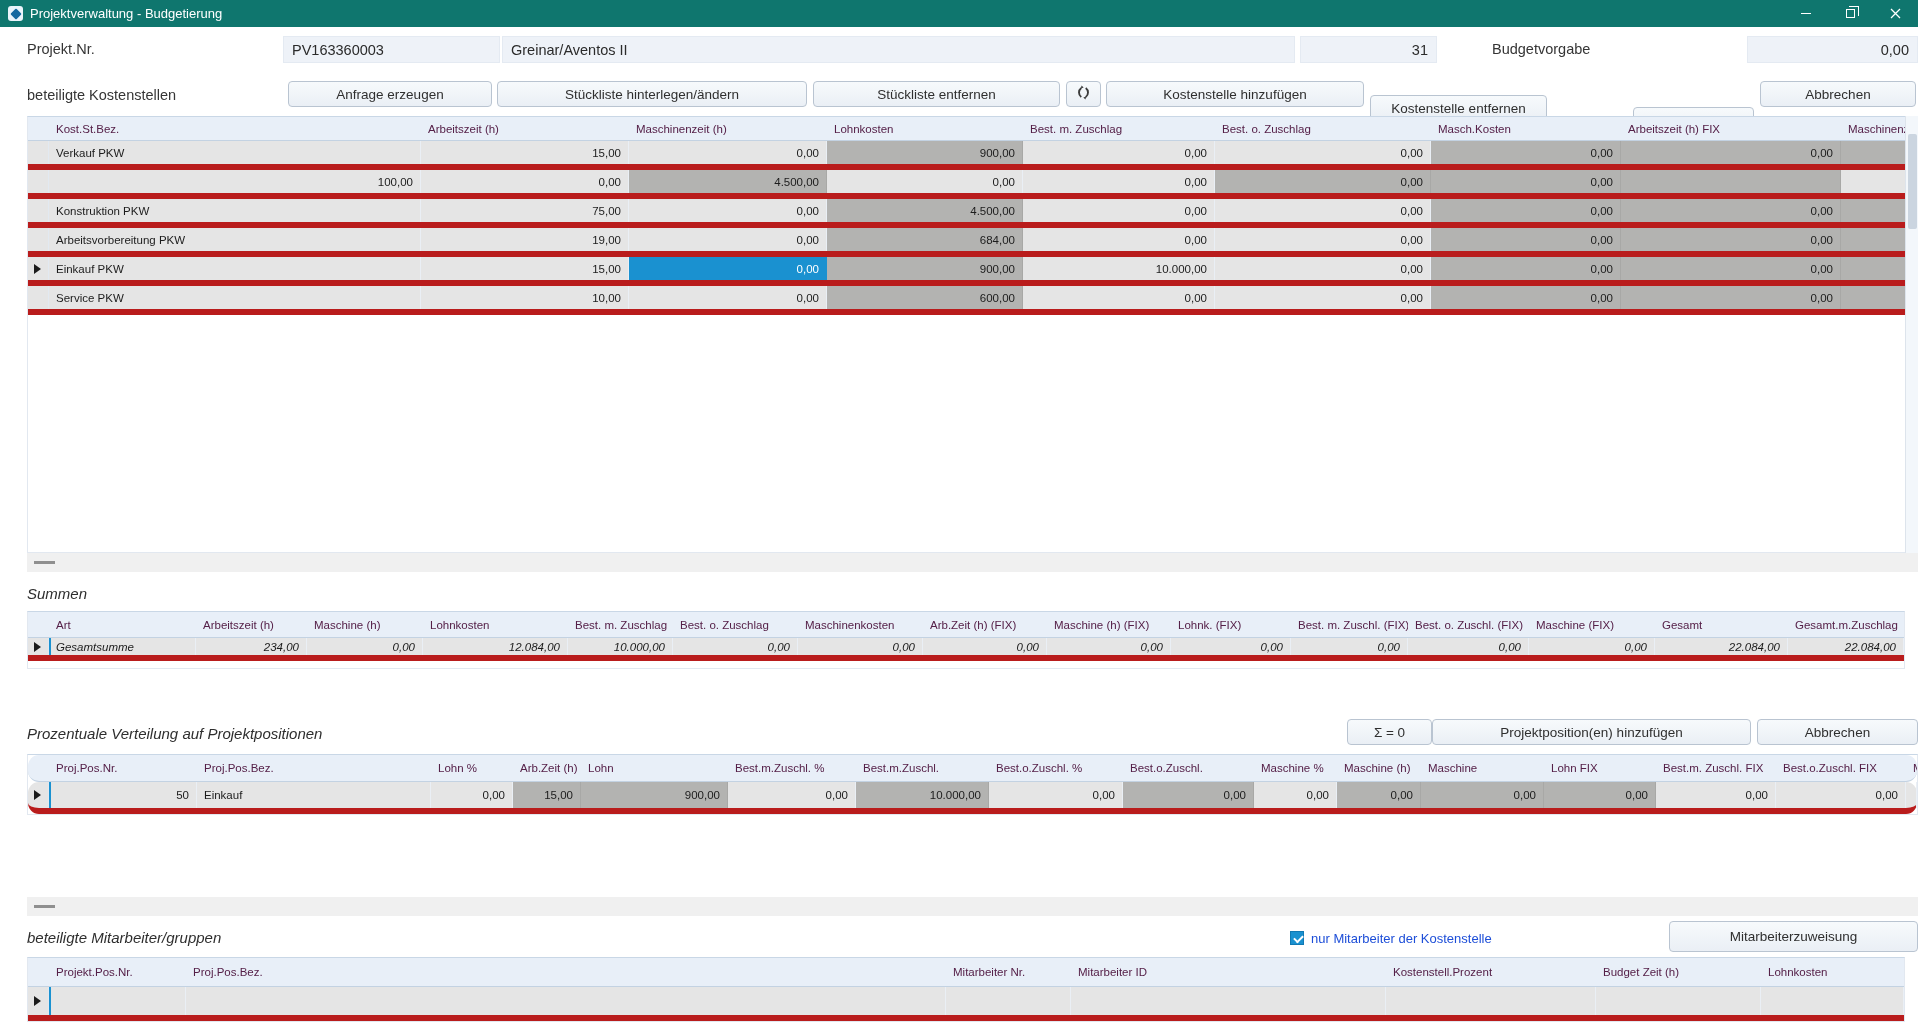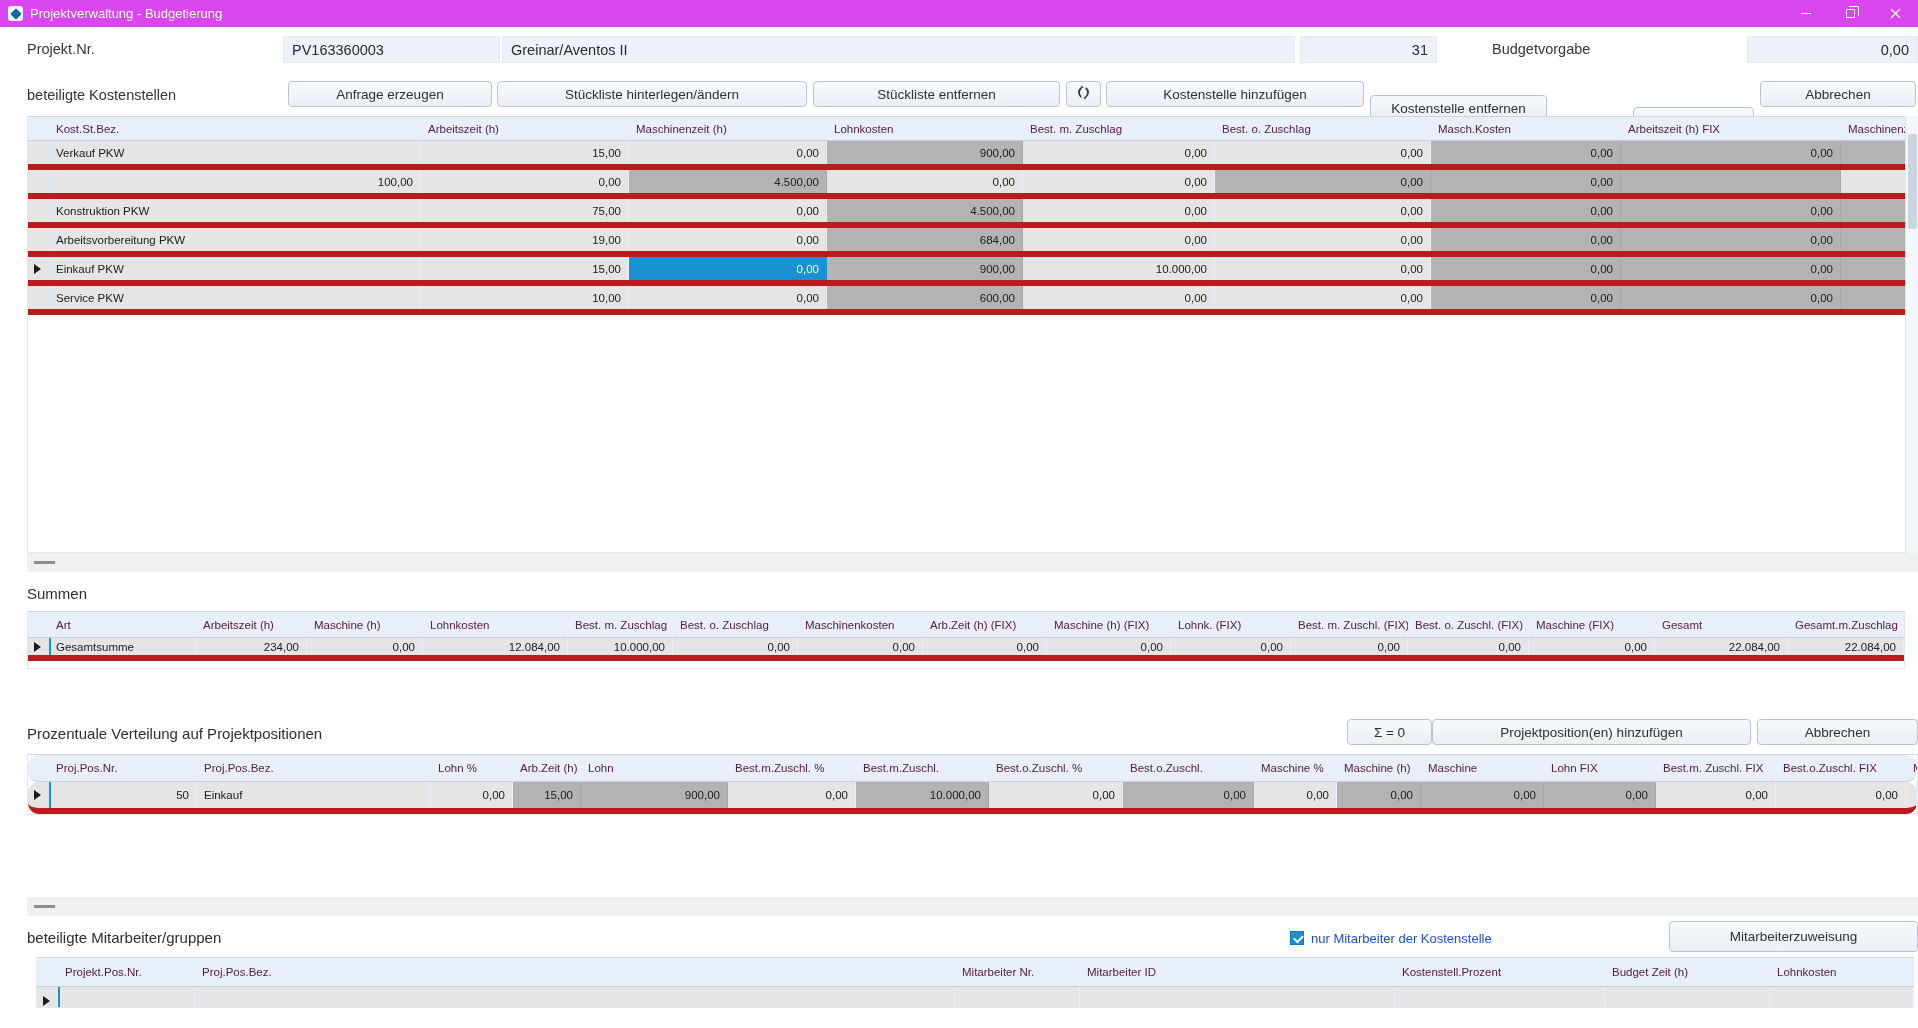--- a/index.html
+++ b/index.html
@@ -2,21 +2,21 @@
 <html><head>
 <meta charset="utf-8">
 <style>
   * { margin:0; padding:0; box-sizing:border-box; }
   html,body { width:1918px; height:1028px; }
   body { position:relative; background:#fff; overflow:hidden;
          font-family:"Liberation Sans","DejaVu Sans",sans-serif; color:#2d2d2d; }
 
   
   .titlebar { position:absolute; left:0; top:0; width:1918px; height:27px;
-              background:#d946ef; display:flex; align-items:center; }
+              background:#0f766e; display:flex; align-items:center; }
   .app-icon { width:15px; height:15px; margin:0 7px 0 8px; background:#eaf4fb;
               border-radius:3px; position:relative; }
   .app-icon::after { content:""; position:absolute; left:3.5px; top:3.5px; width:8px; height:8px;
               background:#1468a0; transform:rotate(45deg); border-radius:1px; }
   .win-title { color:#fff; font-size:13px; }
   .winbtns { position:absolute; right:0; top:0; height:27px; display:flex; }
   .winbtn { width:45px; height:27px; display:flex; align-items:center; justify-content:center; }
   .glyph-min { width:10px; height:1px; background:#fff; display:block; }
   .glyph-restore { width:9px; height:9px; border:1px solid #fff; position:relative; display:block; }
   .glyph-restore::before { content:""; position:absolute; left:2px; top:-4px; width:9px; height:9px;
@@ -53,33 +53,33 @@
   .marker.cur::after { content:""; position:absolute; left:6px; top:50%; margin-top:-5px;
         border-top:5px solid transparent; border-bottom:5px solid transparent;
         border-left:7px solid #1b1b1b; }
 
   .g1cols { grid-template-columns:21px 372px 208px 198px 196px 192px 216px 190px 220px minmax(0,1fr); }
   .g2cols { grid-template-columns:21px 147px 111px 116px 145px 105px 125px 125px 124px 124px 120px 117px 121px 126px 133px minmax(0,1fr); }
   .g3cols { grid-template-columns:21px 148px 234px 82px 68px 147px 128px 133px 134px 131px 83px 84px 123px 112px 120px 130px minmax(0,1fr);border-radius:11px; }
   .g4cols { grid-template-columns:21px 137px 760px 125px 315px 210px 165px minmax(0,1fr); }
 
   .g1 .gh { height:24px; }  .g1 .gr { height:29px; }
-  .g2 .gh { height:26px; }  .g2 .gr { height:23px; }
+  .g2 .gh { height:26px; }  .g2 .gr { height:23px;font-style:italic; }
   .g3 .gh { height:27px; }  .g3 .gr { height:32px; }
   .g4 .gh { height:29px; }  .g4 .gr { height:34px; }
 
   
   .vscroll { position:absolute; left:1905px; top:116px; width:13px; height:437px;
              background:#f3f7fb; border-left:1px solid #dde4ec; }
   .vscroll .thumb { position:absolute; left:2px; top:18px; width:9px; height:95px;
              background:#cbd5e0; border-radius:2px; }
   .splitter { position:absolute; left:27px; width:1891px; height:19px; background:#f0f0f0; }
   .splitter .dash { position:absolute; left:7px; top:8px; width:21px; height:3px; background:#8f8f8f; }
 
-  .sect { position:absolute; font-size:15px; color:#2e2e2e; white-space:nowrap; }
+  .sect { position:absolute; font-size:15px; color:#2e2e2e; white-space:nowrap;font-style:italic; }
 
   
   .checkbox { position:absolute; width:14px; height:14px; background:#1a91d0;
               border:1px solid #1179b3; }
   .checkbox::after { content:""; position:absolute; left:3px; top:3px; width:7px; height:4px;
               border-left:2px solid #fff; border-bottom:2px solid #fff; transform:rotate(-45deg); }
   .cb-label { position:absolute; font-size:13px; color:#1d4ed8; white-space:nowrap; }
 </style>
 </head>
 <body>
@@ -310,21 +310,21 @@
 
 <div class="splitter" style="top:897px;">
     <div class="dash"></div>
   </div>
 
 <span class="sect" style="left:27px; top:929px;">beteiligte Mitarbeiter/gruppen</span>
 <span class="checkbox" style="left:1290px; top:931px;"></span>
 <span class="cb-label" style="left:1311px; top:931px;">nur Mitarbeiter der Kostenstelle</span>
 <div class="btn" style="left:1669px; top:921px; width:249px; height:31px;">Mitarbeiterzuweisung</div>
 
-<div class="grid g4" style="left:27px; top:957px; width:1878px; height:51px;margin-left:9px;">
+<div class="grid g4" style="left:27px; top:957px; width:1878px; height:65px;">
   <div class="gh g4cols">
     <div class="hc"></div>
     <div class="hc">Projekt.Pos.Nr.</div>
     <div class="hc">Proj.Pos.Bez.</div>
     <div class="hc">Mitarbeiter Nr.</div>
     <div class="hc">Mitarbeiter ID</div>
     <div class="hc">Kostenstell.Prozent</div>
     <div class="hc">Budget Zeit (h)</div>
     <div class="hc">Lohnkosten</div>
   </div>

